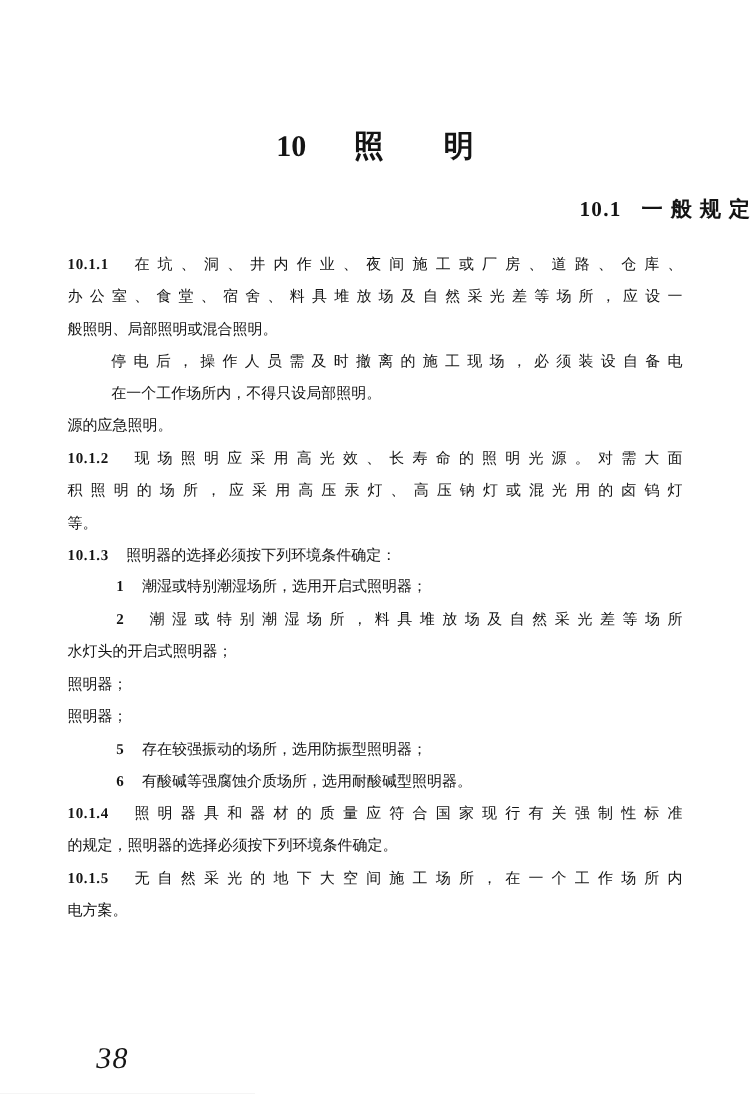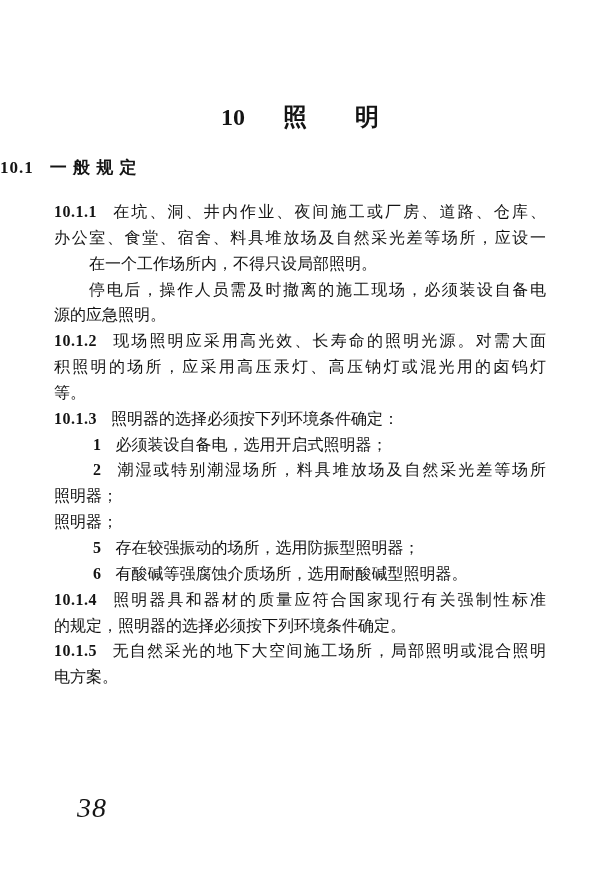--- a/index.html
+++ b/index.html
@@ -34,39 +34,39 @@
   }
   .chapter-title .chap-char-2 {
     margin-left: 48px;
   }
   
   .section-heading {
     position: absolute;
     top: 156px;
     left: 0;
     width: 100%;
-    text-align: left;
+    text-align: right;
     font-size: 17px;
     font-weight: bold;
     white-space: nowrap;
   }
   .section-heading .sec-num {
     margin-right: 16px;
     letter-spacing: 1px;
   }
   .section-heading .sec-title {
     word-spacing: 2px;
   }
   
   .body-text {
     position: absolute;
     top: 199px;
     left: 54px;
     width: 492px;
-    font-size: 16px;
+    font-size: 12px;
     line-height: 25.85px;
   }
   .line {
     text-align: justify;
     text-justify: inter-character;
     min-height: 25.85px;
   }
   .line.stretch {
     text-align-last: justify;
   }
@@ -78,22 +78,22 @@
   .line.item .num {
     margin-left: 39px;
   }
   .line.indent {
     text-indent: 35px;
   }
   
   .page-number {
     position: absolute;
     left: 77px;
-    top: 792px;
-    font-size: 28px;
+    top: 834px;
+    font-size: 24px;
     font-style: italic;
     letter-spacing: 1px;
   }
 </style>
 </head>
 <body>
 
 <div class="sheet">
 
   <div class="chapter-title">
@@ -101,34 +101,36 @@
   </div>
 
   <div class="section-heading">
     <span class="sec-num">10.1</span><span class="sec-title">一 般 规 定</span>
   </div>
 
   <div class="body-text">
 
   <div class="line clause stretch"><span class="num">10.1.1</span><span>在坑、洞、井内作业、夜间施工或厂房、道路、仓库、</span></div>
       <div class="line cont stretch"><span>办公室、食堂、宿舍、料具堆放场及自然采光差等场所，应设一</span></div>
+      <div class="line cont"><span>般照明、局部照明或混合照明。</span></div>
+      <div class="line indent stretch"><span>停电后，操作人员需及时撤离的施工现场，必须装设自备电</span></div>
       <div class="line indent"><span>在一个工作场所内，不得只设局部照明。</span></div>
-      <div class="line indent stretch"><span>停电后，操作人员需及时撤离的施工现场，必须装设自备电</span></div>
       <div class="line cont"><span>源的应急照明。</span></div>
       <div class="line clause stretch"><span class="num">10.1.2</span><span>现场照明应采用高光效、长寿命的照明光源。对需大面</span></div>
       <div class="line cont stretch"><span>积照明的场所，应采用高压汞灯、高压钠灯或混光用的卤钨灯</span></div>
       <div class="line cont"><span>等。</span></div>
       <div class="line clause"><span class="num">10.1.3</span><span>照明器的选择必须按下列环境条件确定：</span></div>
-      <div class="line item"><span class="num">1</span><span>必须装设自备电，选用开启式照明器；</span></div>
+      <div class="line item"><span class="num">1</span><span>潮湿或特别潮湿场所，选用开启式照明器；</span></div>
       <div class="line item stretch"><span class="num">2</span><span>潮湿或特别潮湿场所，料具堆放场及自然采光差等场所</span></div>
+      <div class="line cont"><span>水灯头的开启式照明器；</span></div>
       <div class="line cont"><span>照明器；</span></div>
       <div class="line cont"><span>照明器；</span></div>
       <div class="line item"><span class="num">5</span><span>存在较强振动的场所，选用防振型照明器；</span></div>
       <div class="line item"><span class="num">6</span><span>有酸碱等强腐蚀介质场所，选用耐酸碱型照明器。</span></div>
       <div class="line clause stretch"><span class="num">10.1.4</span><span>照明器具和器材的质量应符合国家现行有关强制性标准</span></div>
       <div class="line cont"><span>的规定，照明器的选择必须按下列环境条件确定。</span></div>
-      <div class="line clause stretch"><span class="num">10.1.5</span><span>无自然采光的地下大空间施工场所，局部照明或混合照明</span></div>
+      <div class="line clause stretch"><span class="num">10.1.5</span><span>无自然采光的地下大空间施工场所，在一个工作场所内</span></div>
       <div class="line cont"><span>电方案。</span></div>
     </div>
 
   <div class="page-number">38</div>
 
 </div>
 
 </body></html>

